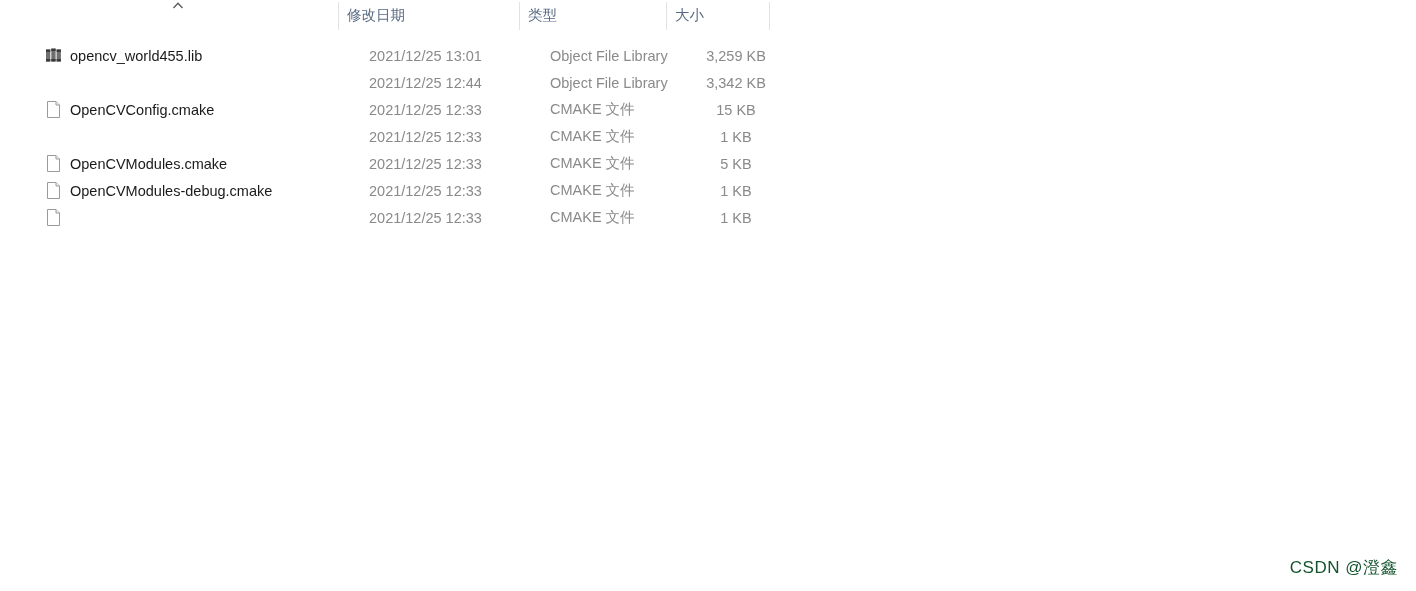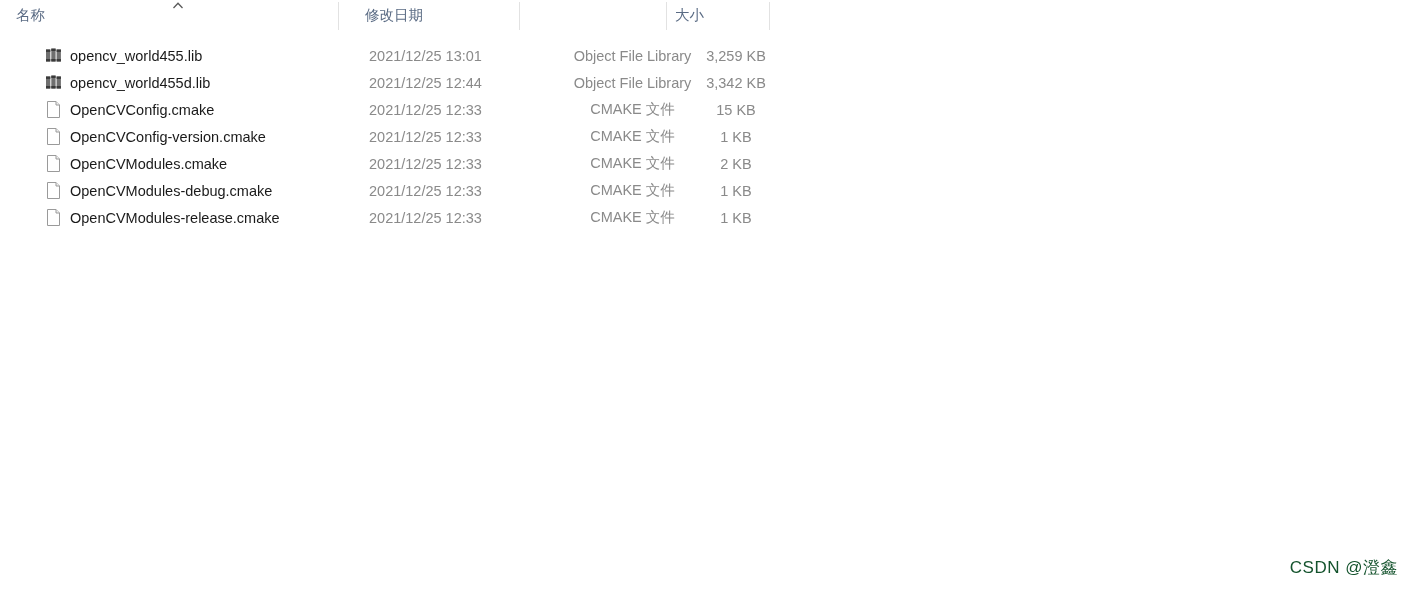--- a/index.html
+++ b/index.html
@@ -30,21 +30,21 @@
     top: 0;
     height: 31px;
     display: flex;
     align-items: center;
     font-size: 14.5px;
     color: #5a6b84;
     white-space: nowrap;
     user-select: none;
   }
   .hcell.name  { left: 0;    width: 338px; padding-left: 16px; box-sizing: border-box; }
-  .hcell.date  { left: 346px; width: 181px; padding-left: 19px; box-sizing: border-box; }
+  .hcell.date  { left: 328px; width: 181px; padding-left: 19px; box-sizing: border-box; }
   .hcell.type  { left: 519px; width: 147px; padding-left: 9px; box-sizing: border-box; }
   .hcell.size  { left: 666px; width: 103px; padding-left: 9px; box-sizing: border-box; }
 
   .hdiv {
     position: absolute;
     top: 2px;
     width: 1px;
     height: 28px;
     background: #e2e2e2;
   }
@@ -94,26 +94,25 @@
   }
   .cell.c-date {
     left: 338px;
     width: 181px;
     padding-left: 8px;
     box-sizing: border-box;
     color: #8a8a8a;
     text-align: right;
   }
   .cell.c-type {
-    left: 532px;
+    left: 519px;
     width: 147px;
     padding-left: 8px;
     box-sizing: border-box;
     color: #8a8a8a;
-    justify-content: center;
   }
   .cell.c-size {
     left: 666px;
     width: 103px;
     padding-right: 9px;
     box-sizing: border-box;
     color: #8a8a8a;
     justify-content: center;
   }
 
@@ -142,25 +141,25 @@
 <body>
 
 <div class="col-header">
 
   <div class="sort-indicator">
     <svg width="16" height="12" viewBox="0 0 16 12">
       <path d="M3.5 8 L8 3.2 L12.5 8" fill="none" stroke="#5a5a5a" stroke-width="1.3"></path>
     </svg>
   </div>
 
-  <div class="hcell name">
-    <span>名称</span>
-  </div>
   <div class="hcell date">
     <span>修改日期</span>
+  </div>
+  <div class="hcell type">
+    <span>类型</span>
   </div>
   <div class="hcell size">
     <span>大小</span>
   </div>
 
   <div class="hdiv d1"></div>
   <div class="hdiv d2"></div>
   <div class="hdiv d3"></div>
   <div class="hdiv d4"></div>
 </div>
@@ -185,34 +184,20 @@
         <span>2021/12/25 13:01</span>
       </div>
       <div class="cell c-type">
         <span>Object File Library</span>
       </div>
       <div class="cell c-size">
         <span>3,259 KB</span>
       </div>
     </div>
     <div class="row">
-      <div class="cell c-name">
-        <svg class="ficon" viewBox="0 0 17 19">
-          <rect x="1" y="3.5" width="4.3" height="12" fill="#6f6f6f"></rect>
-          <rect x="1" y="3.5" width="4.3" height="2.4" fill="#3a3a3a"></rect>
-          <rect x="1" y="13" width="4.3" height="2.5" fill="#3a3a3a"></rect>
-          <rect x="6.3" y="2.6" width="4.3" height="12.9" fill="#6f6f6f"></rect>
-          <rect x="6.3" y="2.6" width="4.3" height="2.4" fill="#3a3a3a"></rect>
-          <rect x="6.3" y="13" width="4.3" height="2.5" fill="#3a3a3a"></rect>
-          <rect x="11.6" y="3.5" width="4.3" height="12" fill="#6f6f6f"></rect>
-          <rect x="11.6" y="3.5" width="4.3" height="2.4" fill="#3a3a3a"></rect>
-          <rect x="11.6" y="13" width="4.3" height="2.5" fill="#3a3a3a"></rect>
-        </svg>
-        <span class="fname">opencv_world455d.lib</span>
-      </div>
       <div class="cell c-date">
         <span>2021/12/25 12:44</span>
       </div>
       <div class="cell c-type">
         <span>Object File Library</span>
       </div>
       <div class="cell c-size">
         <span>3,342 KB</span>
       </div>
     </div>
@@ -228,27 +213,20 @@
         <span>2021/12/25 12:33</span>
       </div>
       <div class="cell c-type">
         <span>CMAKE 文件</span>
       </div>
       <div class="cell c-size">
         <span>15 KB</span>
       </div>
     </div>
     <div class="row">
-      <div class="cell c-name">
-        <svg class="ficon" viewBox="0 0 17 19">
-          <path d="M2.5 1.5 H11 L14.5 5 V17.5 H2.5 Z" fill="#ffffff" stroke="#9a9a9a" stroke-width="1"></path>
-          <path d="M11 1.5 V5 H14.5" fill="#f0f0f0" stroke="#9a9a9a" stroke-width="1"></path>
-        </svg>
-        <span class="fname">OpenCVConfig-version.cmake</span>
-      </div>
       <div class="cell c-date">
         <span>2021/12/25 12:33</span>
       </div>
       <div class="cell c-type">
         <span>CMAKE 文件</span>
       </div>
       <div class="cell c-size">
         <span>1 KB</span>
       </div>
     </div>
@@ -260,21 +238,21 @@
         </svg>
         <span class="fname">OpenCVModules.cmake</span>
       </div>
       <div class="cell c-date">
         <span>2021/12/25 12:33</span>
       </div>
       <div class="cell c-type">
         <span>CMAKE 文件</span>
       </div>
       <div class="cell c-size">
-        <span>2 KB</span>
+        <span>5 KB</span>
       </div>
     </div>
     <div class="row">
       <div class="cell c-name">
         <svg class="ficon" viewBox="0 0 17 19">
           <path d="M2.5 1.5 H11 L14.5 5 V17.5 H2.5 Z" fill="#ffffff" stroke="#9a9a9a" stroke-width="1"></path>
           <path d="M11 1.5 V5 H14.5" fill="#f0f0f0" stroke="#9a9a9a" stroke-width="1"></path>
         </svg>
         <span class="fname">OpenCVModules-debug.cmake</span>
       </div>
@@ -287,21 +265,20 @@
       <div class="cell c-size">
         <span>1 KB</span>
       </div>
     </div>
     <div class="row">
       <div class="cell c-name">
         <svg class="ficon" viewBox="0 0 17 19">
           <path d="M2.5 1.5 H11 L14.5 5 V17.5 H2.5 Z" fill="#ffffff" stroke="#9a9a9a" stroke-width="1"></path>
           <path d="M11 1.5 V5 H14.5" fill="#f0f0f0" stroke="#9a9a9a" stroke-width="1"></path>
         </svg>
-        <span class="fname">OpenCVModules-release.cmake</span>
       </div>
       <div class="cell c-date">
         <span>2021/12/25 12:33</span>
       </div>
       <div class="cell c-type">
         <span>CMAKE 文件</span>
       </div>
       <div class="cell c-size">
         <span>1 KB</span>
       </div>

